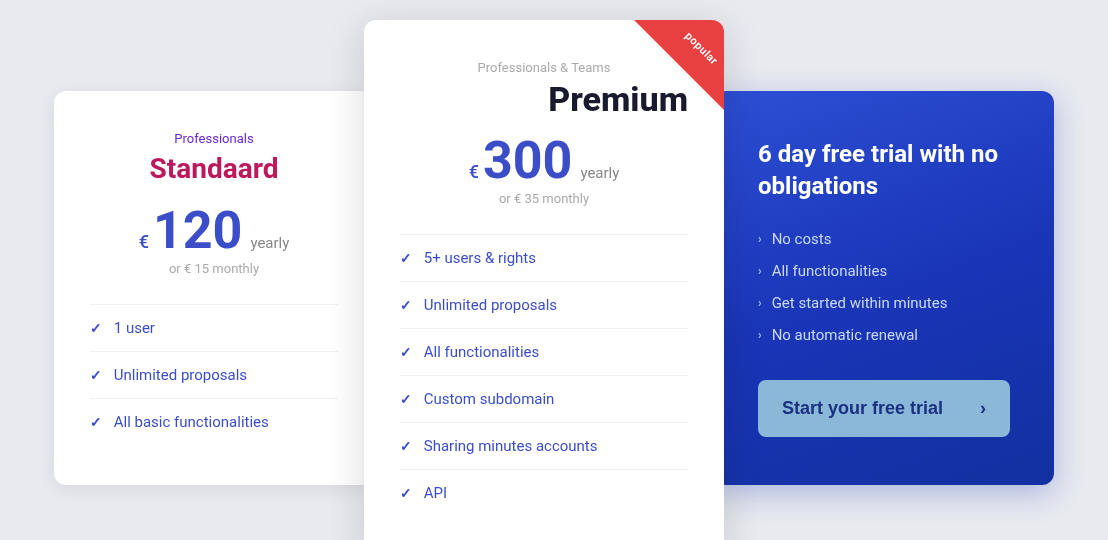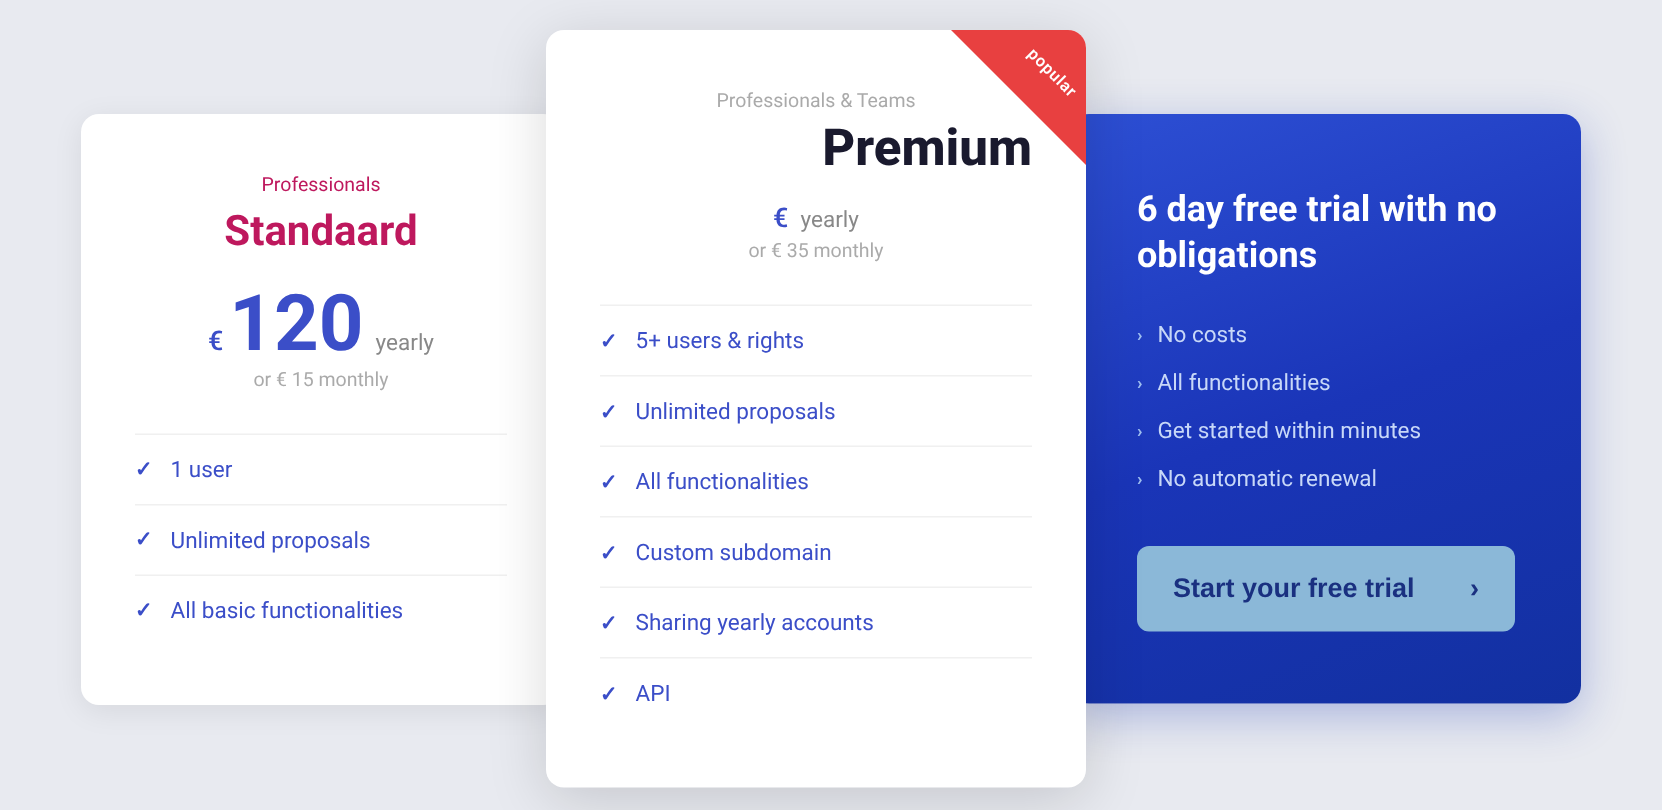--- a/index.html
+++ b/index.html
@@ -28,21 +28,21 @@
       background: #fff;
       border-radius: 12px;
       padding: 40px 36px;
       width: 320px;
       box-shadow: 0 4px 20px rgba(0,0,0,0.08);
       z-index: 1;
       margin-right: -10px;
     }
 
     .card-subtitle {
-      color: #be185d;
+      color: #6d28d9;
       font-size: 13px;
       text-align: center;
       margin-bottom: 6px;
     }
 
     .card-title {
       font-size: 28px;
       font-weight: 700;
       color: #be185d;
       text-align: center;
@@ -258,20 +258,21 @@
   </div>
 
   <div class="card-premium">
     <div class="popular-badge">
       <span class="popular-text">popular</span>
     </div>
     <p class="card-subtitle">Professionals &amp; Teams</p>
     <h2 class="card-title">Premium</h2>
     <div class="price-row">
       <span class="price-currency">€</span>
+      <span class="price-amount">300</span>
       <span class="price-period">yearly</span>
     </div>
     <p class="price-monthly">or € 35 monthly</p>
     <ul class="features-list">
       <li class="feature-item">
         <span class="check-icon">✓</span>
         <span>5+ users &amp; rights</span>
       </li>
       <li class="feature-item">
         <span class="check-icon">✓</span>
@@ -280,21 +281,21 @@
       <li class="feature-item">
         <span class="check-icon">✓</span>
         <span>All functionalities</span>
       </li>
       <li class="feature-item">
         <span class="check-icon">✓</span>
         <span>Custom subdomain</span>
       </li>
       <li class="feature-item">
         <span class="check-icon">✓</span>
-        <span>Sharing yearly accounts</span>
+        <span>Sharing minutes accounts</span>
       </li>
       <li class="feature-item">
         <span class="check-icon">✓</span>
         <span>API</span>
       </li>
     </ul>
   </div>
 
   <div class="card-trial">
     <h2 class="trial-title">6 day free trial with no obligations</h2>

